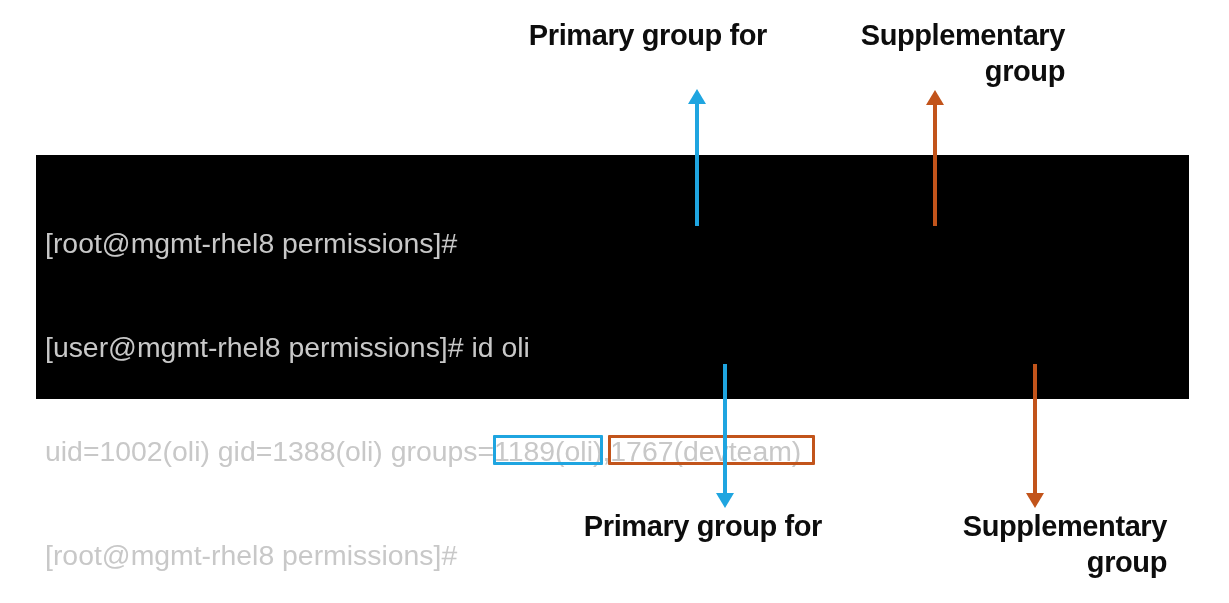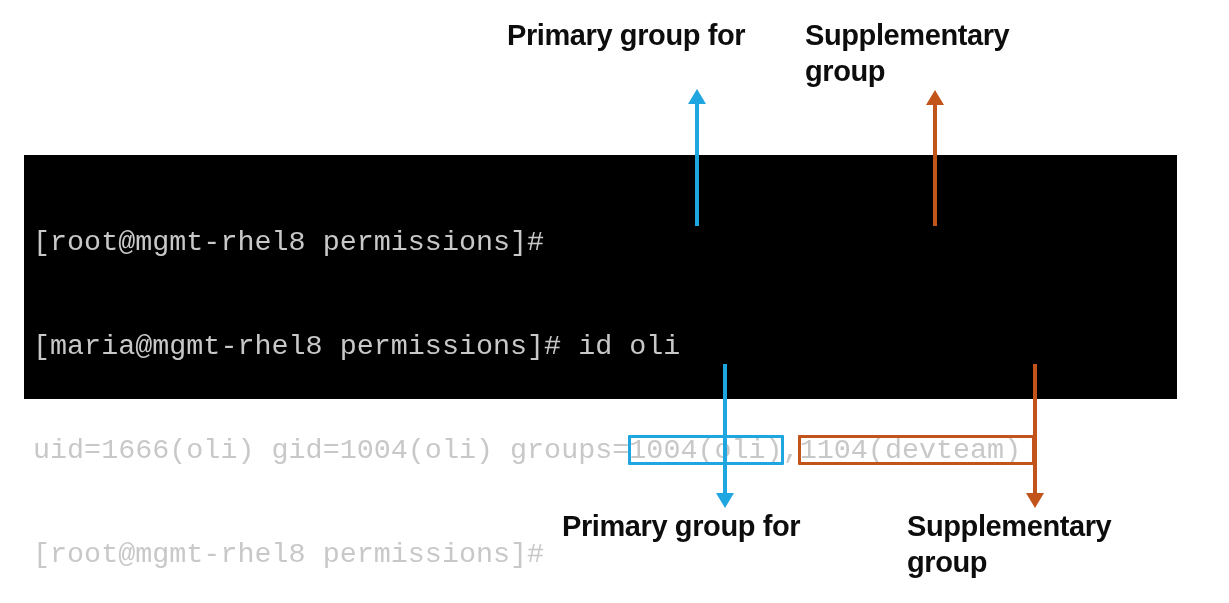--- a/index.html
+++ b/index.html
@@ -11,23 +11,23 @@
   }
   * { margin:0; padding:0; box-sizing:border-box; }
   html,body { width:1229px; height:603px; background:#ffffff; }
   .canvas {
     position:relative; width:1229px; height:603px; overflow:hidden;
     font-family:"Liberation Sans", sans-serif;
   }
 
   
   .terminal {
-    position:absolute; left:24px; top:155px; width:1153px; height:244px;
+    position:absolute; left:36px; top:155px; width:1153px; height:244px;
     background:var(--terminal-bg); color:var(--terminal-text);
-    font-family:Liberation Mono, monospace;
+    font-family:Liberation Sans, sans-serif;
     font-size:28.4px; line-height:34.6px;
     padding:2px 0 0 9px; white-space:pre;
   }
   .tline { height:34.6px; }
 
   
   .hl { position:relative; display:inline-block; }
   .hl::after {
     content:""; position:absolute; pointer-events:none;
     border:3.5px solid; border-radius:1px;
@@ -51,21 +51,21 @@
   #arrow-blue-up-head     { left:687.5px; top:89px; }
   #arrow-orange-up-shaft  { left:933px;  top:103px; height:123px; }
   #arrow-orange-up-head   { left:925.5px; top:90px; }
   #arrow-blue-down-shaft  { left:723px;  top:364px; height:129px; }
   #arrow-blue-down-head   { left:715.5px; top:493px; }
   #arrow-orange-down-shaft{ left:1033px; top:364px; height:129px; }
   #arrow-orange-down-head { left:1025.5px; top:493px; }
 
   
   .label {
-    position:absolute; width:260px; text-align:left;
+    position:absolute; width:260px; text-align:right;
     font-weight:700; font-size:29px; line-height:36px;
     color:var(--label-text); letter-spacing:-0.4px;
   }
   #label-top-left     { left:507px; top:17px;  }
   #label-top-right    { left:805px; top:17px;  }
   #label-bottom-left  { left:562px; top:508px; }
   #label-bottom-right { left:907px; top:508px; }
 </style>
 </head>
 <body>
@@ -75,22 +75,22 @@
   <div class="label" id="label-top-left">
     <div>Primary group for</div>
   </div>
   <div class="label" id="label-top-right">
     <div>Supplementary</div>
     <div>group</div>
   </div>
 
   <div class="terminal">
     <div class="tline">[root@mgmt-rhel8 permissions]#</div>
-    <div class="tline">[maria@mgmt-rhel8 permissions]# id oli</div>
-    <div class="tline"><span>uid=1666(oli) gid=1004(oli) groups=</span><span class="hl hl-blue"><span>1004(oli)</span></span><span>,</span><span class="hl hl-orange"><span>1104(devteam)</span></span></div>
+    <div class="tline">[user@mgmt-rhel8 permissions]# id oli</div>
+    <div class="tline"><span>uid=1002(oli) gid=1388(oli) groups=</span><span class="hl hl-blue"><span>1189(oli)</span></span><span>,</span><span class="hl hl-orange"><span>1767(devteam)</span></span></div>
     <div class="tline">[root@mgmt-rhel8 permissions]#</div>
     
     
     
   </div>
 
   <div class="shaft blue" id="arrow-blue-up-shaft"></div>
   <div class="head up blue" id="arrow-blue-up-head"></div>
   <div class="shaft orange" id="arrow-orange-up-shaft"></div>
   <div class="head up orange" id="arrow-orange-up-head"></div>

